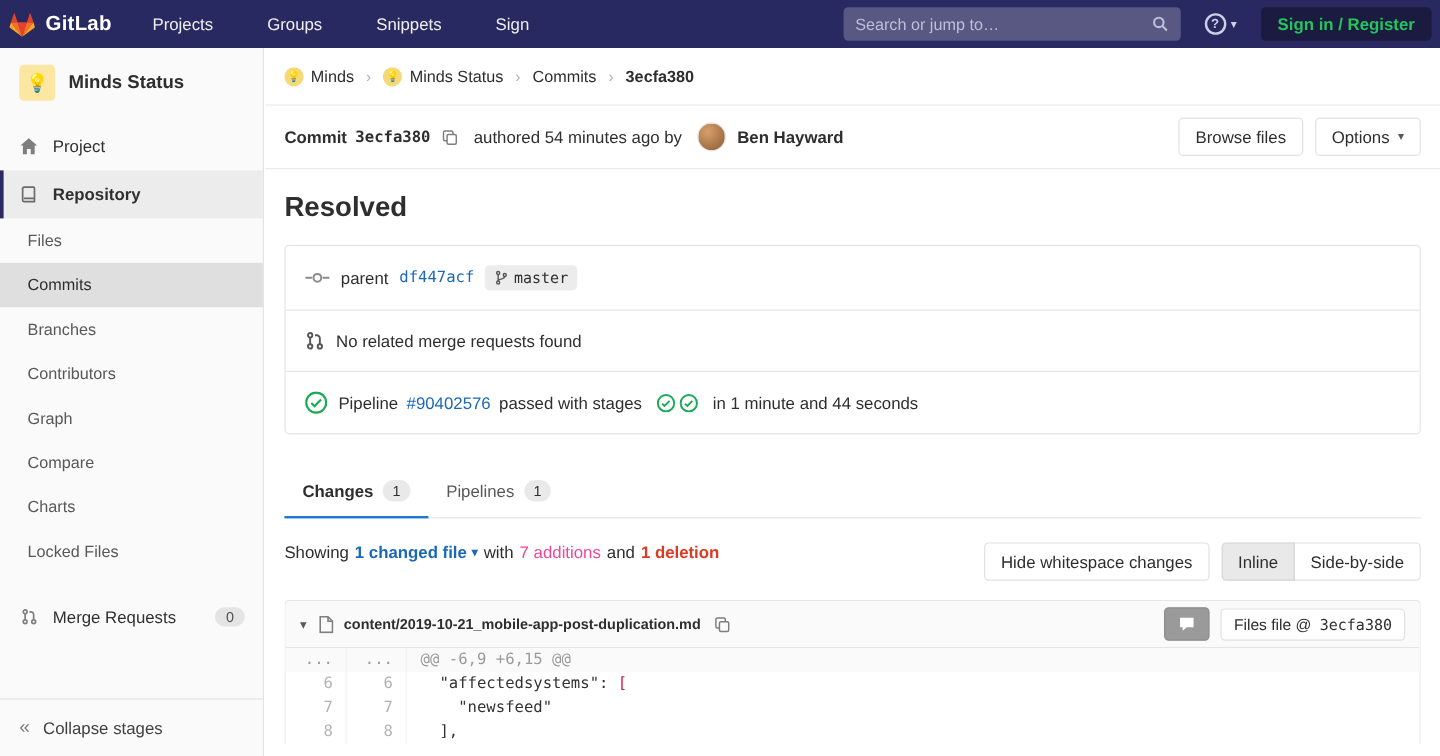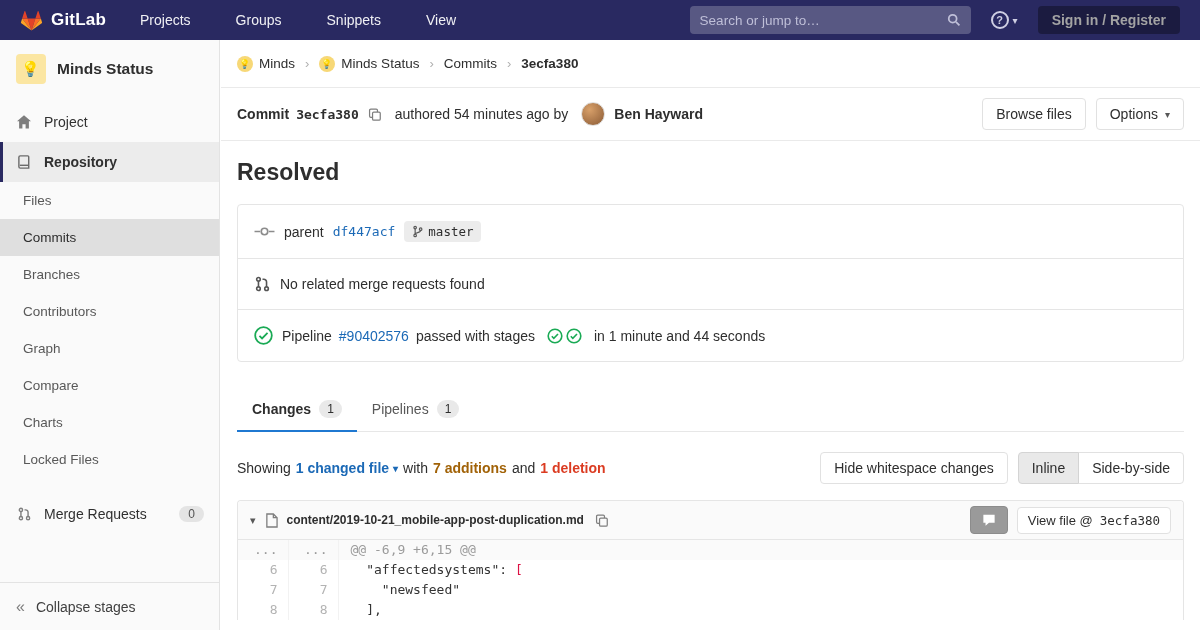--- a/index.html
+++ b/index.html
@@ -1,32 +1,32 @@
 <!DOCTYPE html>
 <html><head>
 <meta charset="utf-8">
 <style>
   *{box-sizing:border-box;margin:0;padding:0}
   html,body{width:1200px;height:630px;overflow:hidden}
   body{font-family:"Liberation Sans",sans-serif;font-size:14px;color:#2e2e2e;background:#fff;position:relative}
   .mono{font-family:"DejaVu Sans Mono",monospace}
 
   
-  .navbar{height:40px;background:#292961;display:flex;align-items:center;padding:0 20px;color:#fff}
+  .navbar{height:40px;background:#292961;display:flex;align-items:center;padding:0 7px;color:#fff}
   .brand{display:flex;align-items:center;gap:8px;cursor:pointer}
   .brand-text{font-weight:700;font-size:17px;letter-spacing:.2px}
   .nav-links{display:flex;gap:45px;margin-left:34px}
   .nav-link{color:rgba(255,255,255,.93);font-weight:500;cursor:pointer}
   .nav-search{margin-left:auto;width:281px;height:28px;background:rgba(255,255,255,.22);border-radius:4px;display:flex;align-items:center;padding:0 10px}
   .nav-search input{flex:1;background:transparent;border:0;outline:0;color:#fff;font-size:13.5px;font-family:"Liberation Sans",sans-serif}
   .nav-search input::placeholder{color:#bfbfd8}
   .help-wrap{display:flex;align-items:center;gap:4px;margin:0 20px;cursor:pointer}
   .help-circle{width:18px;height:18px;border-radius:50%;border:2px solid #cfcfe3;color:#cfcfe3;font-size:11px;font-weight:700;display:flex;align-items:center;justify-content:center}
   .nav-caret{color:#cfcfe3;font-size:10px}
-  .signin{background:rgba(0,0,0,.34);border-radius:4px;padding:6px 14px;font-weight:600;font-size:14px;color:#a3a3a3;cursor:pointer}
+  .signin{background:rgba(0,0,0,.34);border-radius:4px;padding:6px 14px;font-weight:600;font-size:14px;color:#22c55e;cursor:pointer}
 
   
   .sidebar{position:absolute;top:40px;left:0;bottom:0;width:220px;background:#fafafa;border-right:1px solid #e3e3e3}
   .ctx{display:flex;align-items:center;gap:11px;padding:14px 16px}
   .ctx-avatar{width:30px;height:30px;border-radius:4px;background:#fbe6a2;display:flex;align-items:center;justify-content:center;font-size:15px;overflow:hidden}
   .ctx-title{font-size:15.5px;font-weight:600;color:#2e2e2e}
   .side-nav{margin-top:4px}
   .nav-item{height:40px;display:flex;align-items:center;gap:11px;padding:0 15px;color:#303030;cursor:pointer}
   .nav-item .icn{width:18px;display:flex;justify-content:center;align-items:center}
   .nav-item.active-section{background:#ececec;border-left:3px solid #292961;padding-left:12px;font-weight:600}
@@ -64,25 +64,25 @@
   .link{color:#1b69b6;cursor:pointer;text-decoration:none}
   .sha-link{font-family:"DejaVu Sans Mono",monospace;font-size:13px;color:#1b69b6;cursor:pointer}
   .ref-badge{display:inline-flex;align-items:center;gap:5px;background:#ececec;border-radius:4px;padding:3px 8px;font-family:"DejaVu Sans Mono",monospace;font-size:12.5px;color:#2e2e2e;cursor:pointer}
   .stage-icons{display:inline-flex;gap:3px;margin:0 3px}
 
   .tabs{display:flex;border-bottom:1px solid #e7e7e7;margin-top:26px}
   .tab{padding:12px 15px;display:flex;align-items:center;gap:8px;color:#585858;cursor:pointer;border-bottom:2px solid transparent;margin-bottom:-1px}
   .tab.active{color:#2e2e2e;font-weight:600;border-bottom-color:#1f78d1}
   .badge{background:#e9e9e9;border-radius:10px;padding:0 8px;font-size:12px;line-height:18px;color:#2e2e2e;font-weight:400}
 
-  .diff-controls{display:flex;align-items:center;margin:20px 0 16px}
+  .diff-controls{display:flex;align-items:flex-start;margin:20px 0 16px}
   .dc-left{display:flex;align-items:center;gap:5px}
   .link-bold{color:#1b69b6;font-weight:600;cursor:pointer;display:inline-flex;align-items:center;gap:4px}
   .link-bold .caret{font-size:10px}
-  .add{color:#a16207;font-weight:700}
+  .add{color:#ec4899;font-weight:400}
   .del{color:#db3b21;font-weight:700}
   .dc-right{margin-left:auto;display:flex;gap:10px;align-items:center}
   .seg{display:inline-flex}
   .seg .btn{border-radius:0}
   .seg .btn:first-child{border-radius:4px 0 0 4px}
   .seg .btn:last-child{border-radius:0 4px 4px 0;margin-left:-1px}
   .seg .btn.active{background:#e9e9e9;border-color:#d4d4d4;position:relative;z-index:1}
 
   .diff-file{border:1px solid #e5e5e5;border-radius:4px 4px 0 0;border-bottom:0}
   .diff-header{display:flex;align-items:center;gap:9px;background:#fafafa;border-bottom:1px solid #e5e5e5;padding:5px 12px;border-radius:4px 4px 0 0;min-height:39px}
@@ -116,21 +116,21 @@
         <path fill="#fca326" d="M32.64 15l1.85 5.7a1.26 1.26 0 0 1-.46 1.41L18 33.74z"></path>
         <path fill="#e24329" d="M32.64 15h-8.55l3.67-11.31a.63.63 0 0 1 1.2 0z"></path>
       </svg>
     </span>
     <span class="brand-text">GitLab</span>
   </div>
   <div class="nav-links">
     <span class="nav-link">Projects</span>
     <span class="nav-link">Groups</span>
     <span class="nav-link">Snippets</span>
-    <span class="nav-link">View</span>
+    <span class="nav-link">Sign</span>
   </div>
   <div class="nav-search">
     <input type="text" placeholder="Search or jump to…" style="">
     <span style="display:flex">
       <svg width="14" height="14" viewBox="0 0 16 16" fill="none" stroke="#bfbfd8" stroke-width="2">
           <circle cx="6.5" cy="6.5" r="4.5"></circle>
           <path d="M10.2 10.2l4 4"></path>
         </svg>
     </span>
   </div>
@@ -375,21 +375,21 @@
         </button>
         <div class="diff-header-actions">
           <button class="comment-btn">
             <span style="display:flex">
               <svg width="14" height="13" viewBox="0 0 16 15" fill="#fff">
                   <path d="M1.5 1h13v9H8l-4 3.5V10H1.5z"></path>
                 </svg>
             </span>
           </button>
           <button class="btn view-file-btn">
-            <span>View file @</span>
+            <span>Files file @</span>
             <span class="mono">3ecfa380</span>
           </button>
         </div>
       </div>
 
       <table class="diff-table">
         <tbody>
           <tr class="hunk">
             <td class="ln">...</td>
             <td class="ln">...</td>

